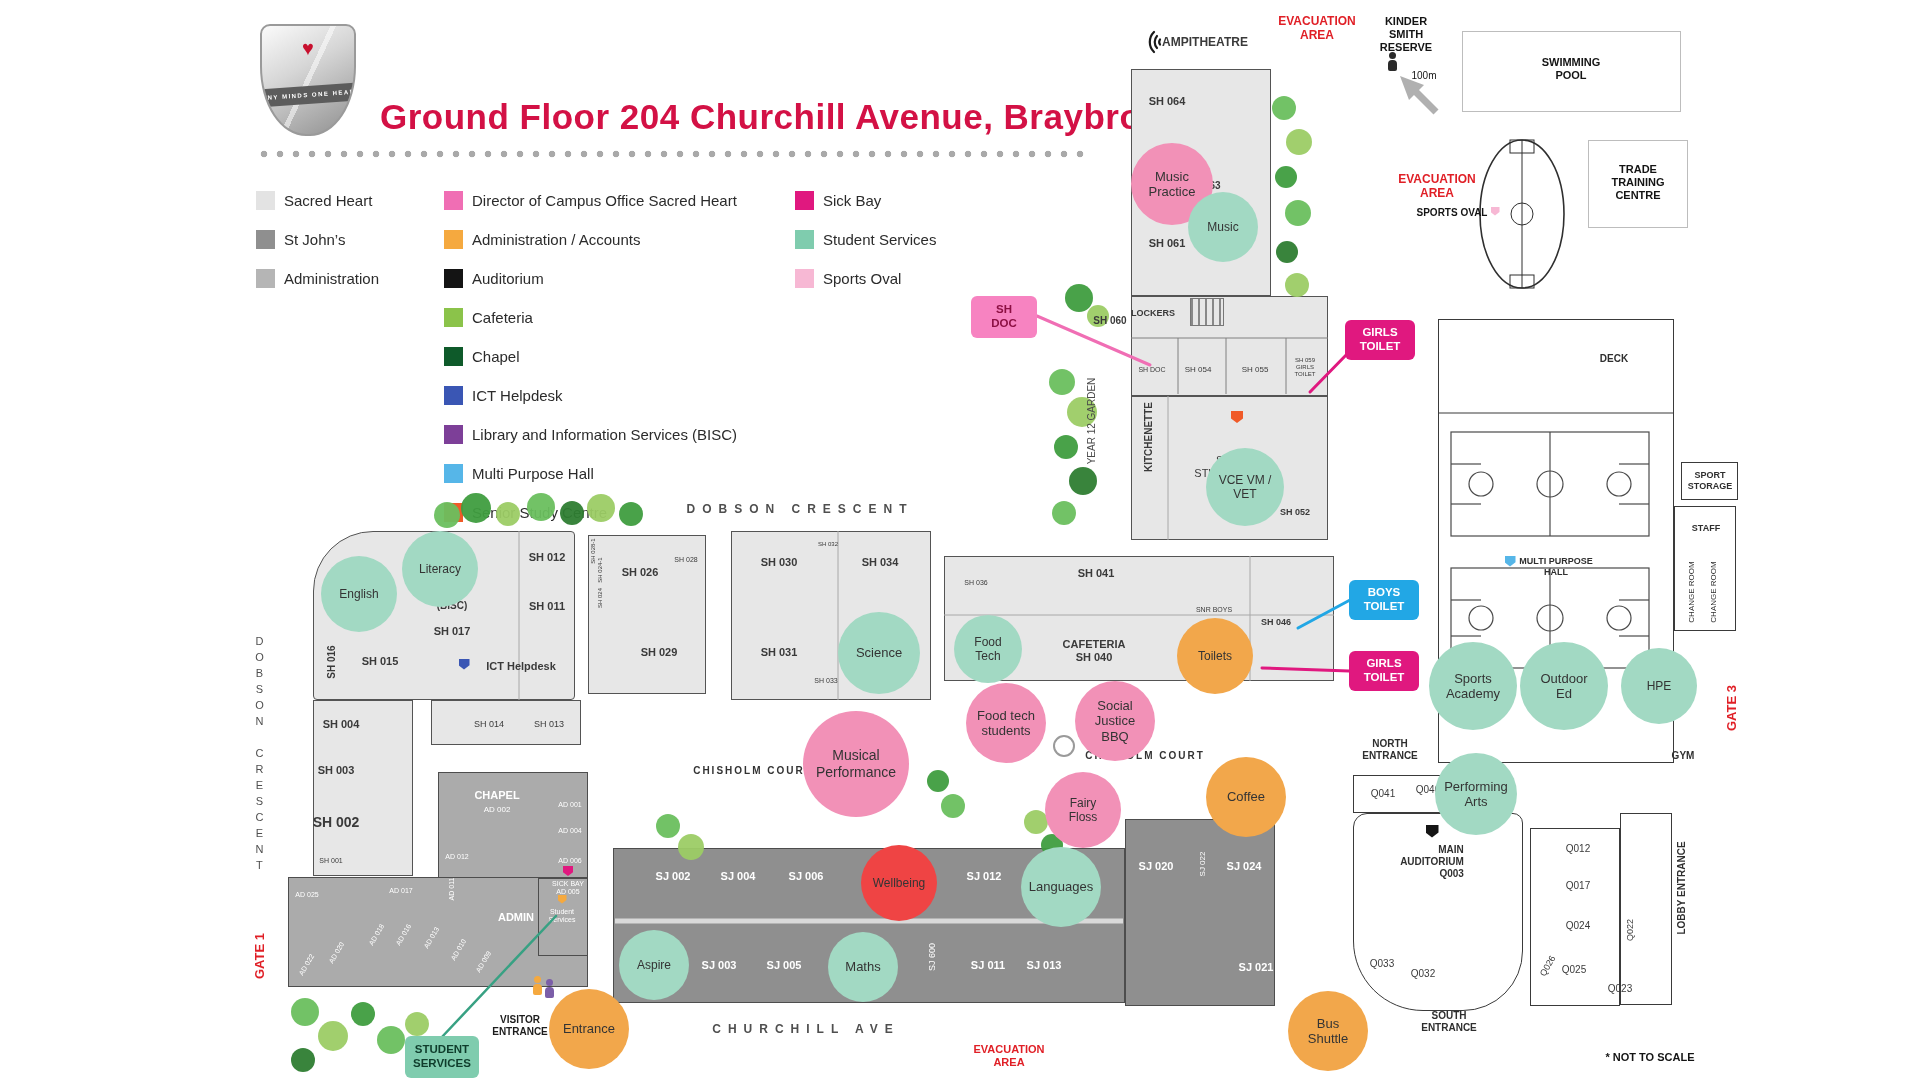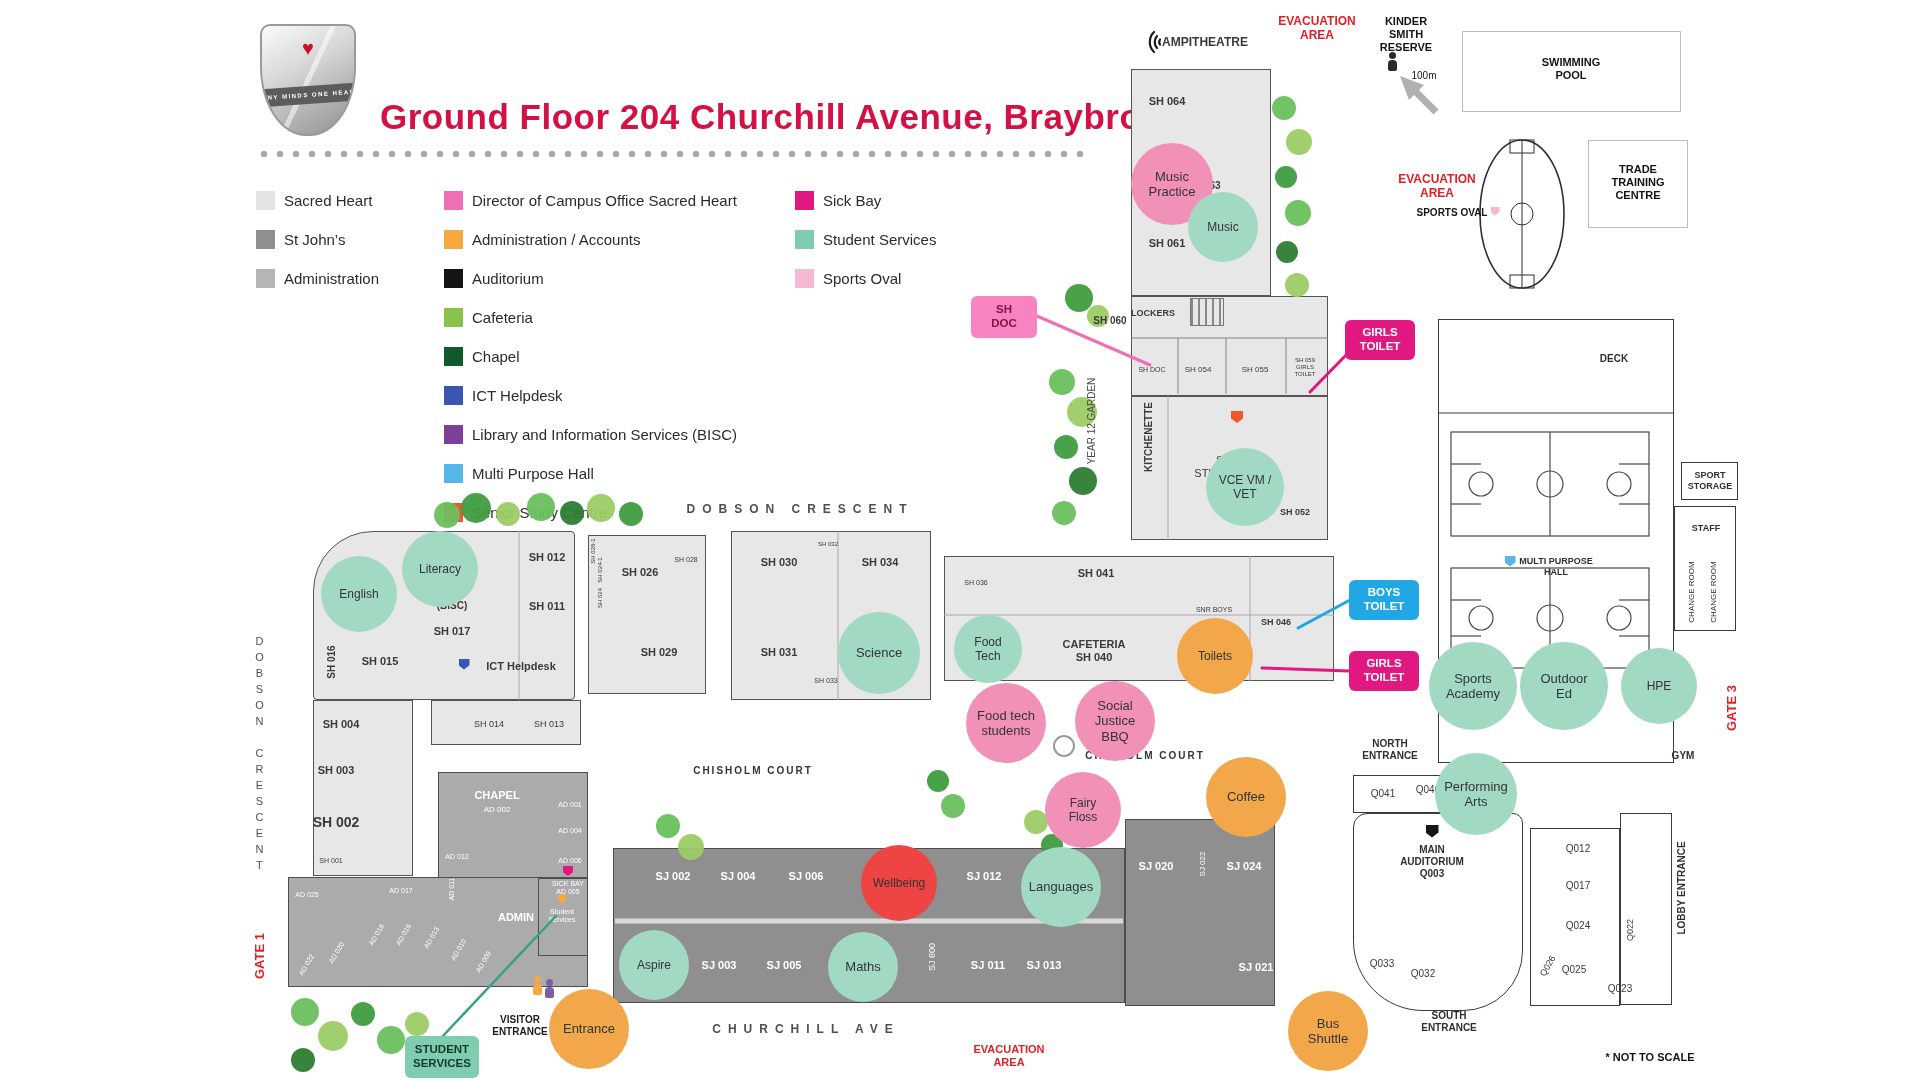--- a/index.html
+++ b/index.html
@@ -372,21 +372,21 @@
       <div class="lbl" style="left: 1044px; top: 965px; font-size: 11px; color: rgb(255, 255, 255); transform: translate(-50%, -50%); font-weight: bold;">SJ 013</div>
       <div class="lbl" style="left: 1256px; top: 967px; font-size: 11px; color: rgb(255, 255, 255); transform: translate(-50%, -50%); font-weight: bold;">SJ 021</div>
       <div class="lbl" style="left: 806px; top: 1029px; font-size: 12px; color: rgb(79, 79, 79); transform: translate(-50%, -50%); font-weight: bold; letter-spacing: 7px;">CHURCHILL AVE</div>
       <div class="lbl" style="left: 1009px; top: 1056px; font-size: 11px; color: rgb(224, 31, 38); transform: translate(-50%, -50%); font-weight: bold;">EVACUATION
 AREA</div>
       <div class="lbl" style="left: 260px; top: 956px; font-size: 13px; color: rgb(224, 31, 38); transform: translate(-50%, -50%) rotate(-90deg); font-weight: bold;">GATE 1</div>
       <div class="lbl" style="left: 1390px; top: 750px; font-size: 10px; color: rgb(47, 47, 47); transform: translate(-50%, -50%); font-weight: bold;">NORTH
 ENTRANCE</div>
       <div class="lbl" style="left: 1383px; top: 794px; font-size: 10px; color: rgb(58, 58, 58); transform: translate(-50%, -50%);">Q041</div>
       <div class="lbl" style="left: 1428px; top: 790px; font-size: 10px; color: rgb(58, 58, 58); transform: translate(-50%, -50%);">Q040</div>
-      <div class="lbl" style="left: 1432px; top: 862px; font-size: 10px; color: rgb(47, 47, 47); transform: translate(-50%, -50%); font-weight: bold;">MAIN
+      <div class="lbl" style="left: 1432px; top: 862px; font-size: 10px; color: rgb(47, 47, 47); transform: translate(-50%, -50%); font-weight: bold; text-align: right;">MAIN
 AUDITORIUM
 Q003</div>
       <div class="lbl" style="left: 1578px; top: 849px; font-size: 10px; color: rgb(58, 58, 58); transform: translate(-50%, -50%);">Q012</div>
       <div class="lbl" style="left: 1578px; top: 886px; font-size: 10px; color: rgb(58, 58, 58); transform: translate(-50%, -50%);">Q017</div>
       <div class="lbl" style="left: 1578px; top: 926px; font-size: 10px; color: rgb(58, 58, 58); transform: translate(-50%, -50%);">Q024</div>
       <div class="lbl" style="left: 1382px; top: 964px; font-size: 10px; color: rgb(58, 58, 58); transform: translate(-50%, -50%);">Q033</div>
       <div class="lbl" style="left: 1423px; top: 974px; font-size: 10px; color: rgb(58, 58, 58); transform: translate(-50%, -50%);">Q032</div>
       <div class="lbl" style="left: 1548px; top: 966px; font-size: 9px; color: rgb(58, 58, 58); transform: translate(-50%, -50%) rotate(-60deg);">Q026</div>
       <div class="lbl" style="left: 1574px; top: 970px; font-size: 10px; color: rgb(58, 58, 58); transform: translate(-50%, -50%);">Q025</div>
       <div class="lbl" style="left: 1620px; top: 989px; font-size: 10px; color: rgb(58, 58, 58); transform: translate(-50%, -50%);">Q023</div>
@@ -418,20 +418,22 @@
 Practice</div>
       <div class="circle" style="left: 1188px; top: 192px; width: 70px; height: 70px; font-size: 12px; background: rgb(162, 217, 195);">Music</div>
       <div class="circle" style="left: 1206px; top: 448px; width: 78px; height: 78px; font-size: 12px; background: rgb(162, 217, 195);">VCE VM /
 VET</div>
       <div class="circle" style="left: 402px; top: 531px; width: 76px; height: 76px; font-size: 12px; background: rgb(162, 217, 195);">Literacy</div>
       <div class="circle" style="left: 321px; top: 556px; width: 76px; height: 76px; font-size: 12px; background: rgb(162, 217, 195);">English</div>
       <div class="circle" style="left: 838px; top: 612px; width: 82px; height: 82px; font-size: 13px; background: rgb(162, 217, 195);">Science</div>
       <div class="circle" style="left: 954px; top: 615px; width: 68px; height: 68px; font-size: 12px; background: rgb(162, 217, 195);">Food
 Tech</div>
       <div class="circle" style="left: 1177px; top: 618px; width: 76px; height: 76px; font-size: 12px; background: rgb(242, 167, 75);">Toilets</div>
+      <div class="circle" style="left: 803px; top: 711px; width: 106px; height: 106px; font-size: 14px; background: rgb(242, 145, 183);">Musical
+Performance</div>
       <div class="circle" style="left: 966px; top: 683px; width: 80px; height: 80px; font-size: 13px; background: rgb(242, 145, 183);">Food tech
 students</div>
       <div class="circle" style="left: 1075px; top: 681px; width: 80px; height: 80px; font-size: 13px; background: rgb(242, 145, 183);">Social
 Justice
 BBQ</div>
       <div class="circle" style="left: 1045px; top: 772px; width: 76px; height: 76px; font-size: 12px; background: rgb(242, 145, 183);">Fairy
 Floss</div>
       <div class="circle" style="left: 1206px; top: 757px; width: 80px; height: 80px; font-size: 13px; background: rgb(242, 167, 75);">Coffee</div>
       <div class="circle" style="left: 861px; top: 845px; width: 76px; height: 76px; font-size: 12px; background: #ef4444;">Wellbeing</div>
       <div class="circle" style="left: 1021px; top: 847px; width: 80px; height: 80px; font-size: 13px; background: rgb(162, 217, 195);">Languages</div>

